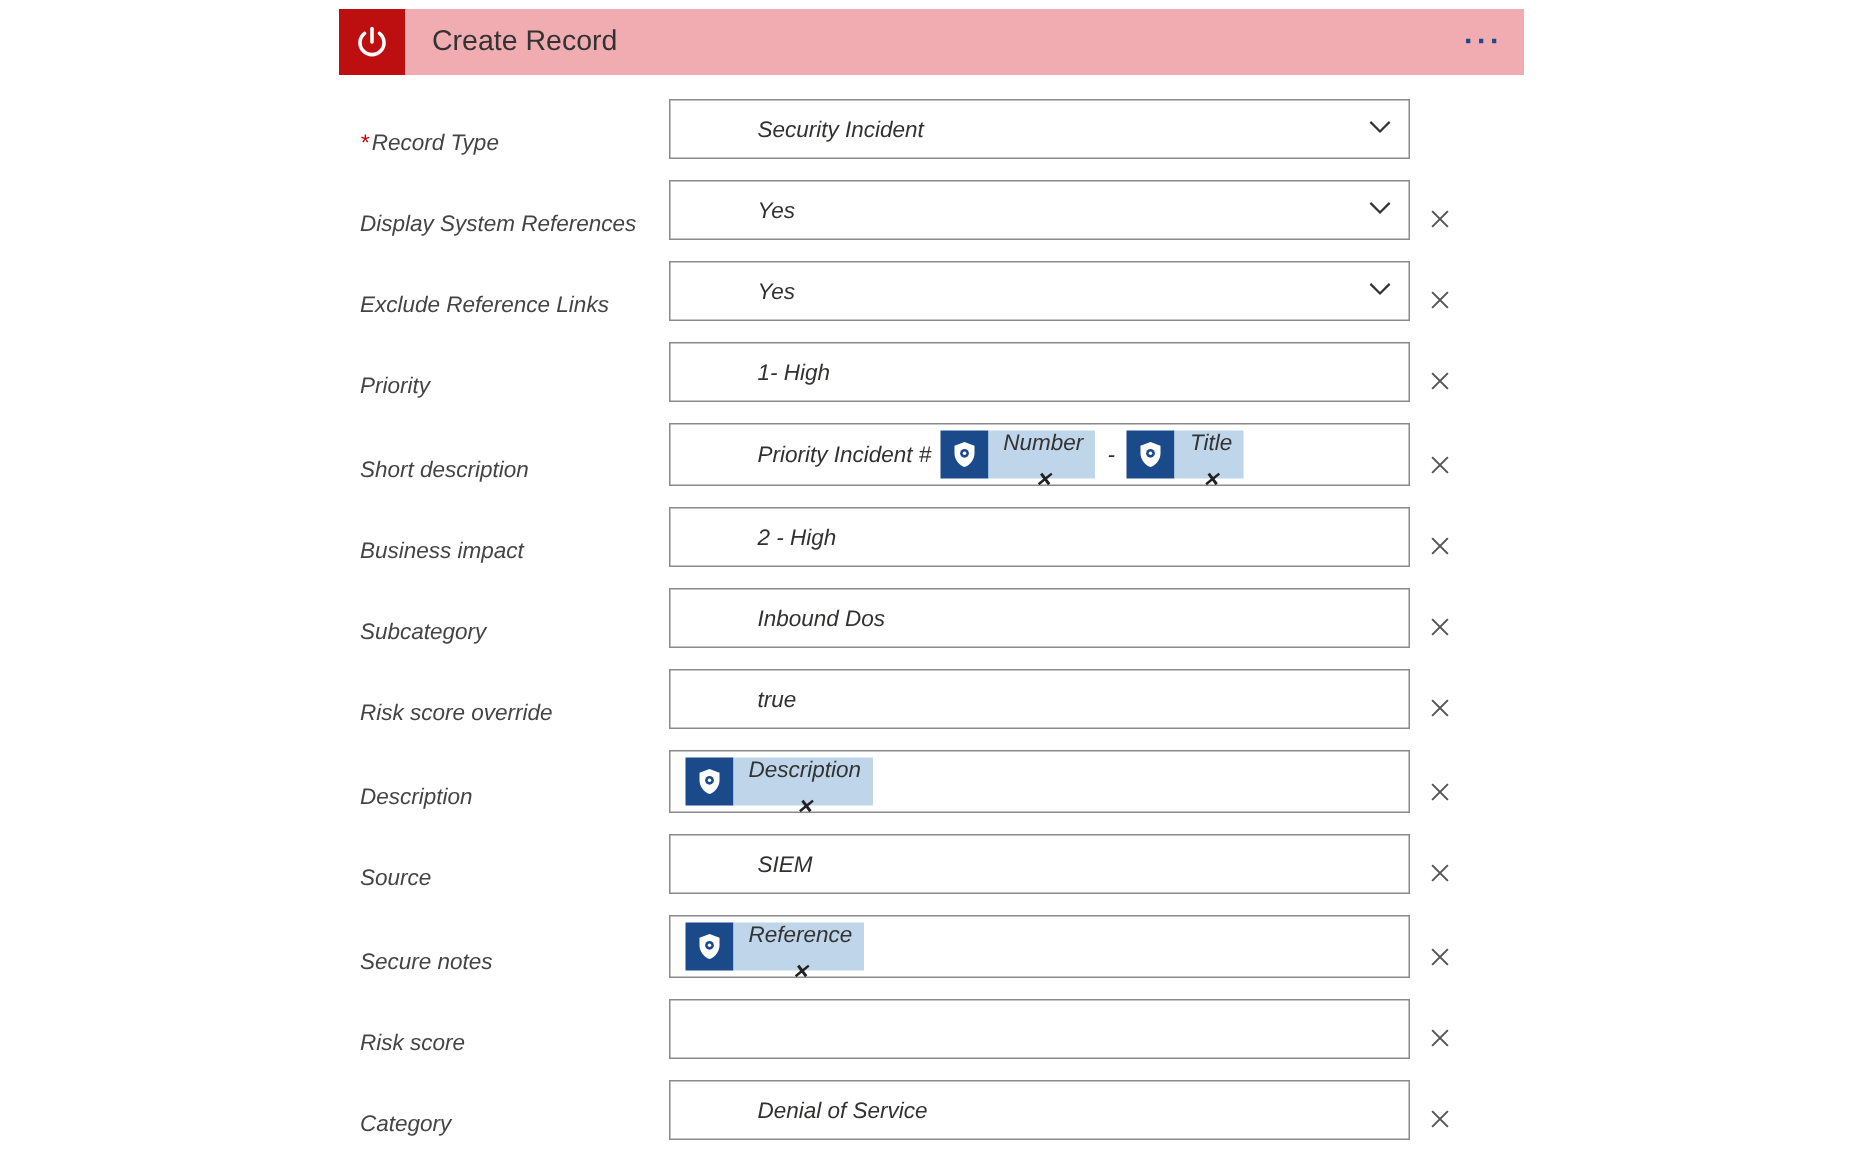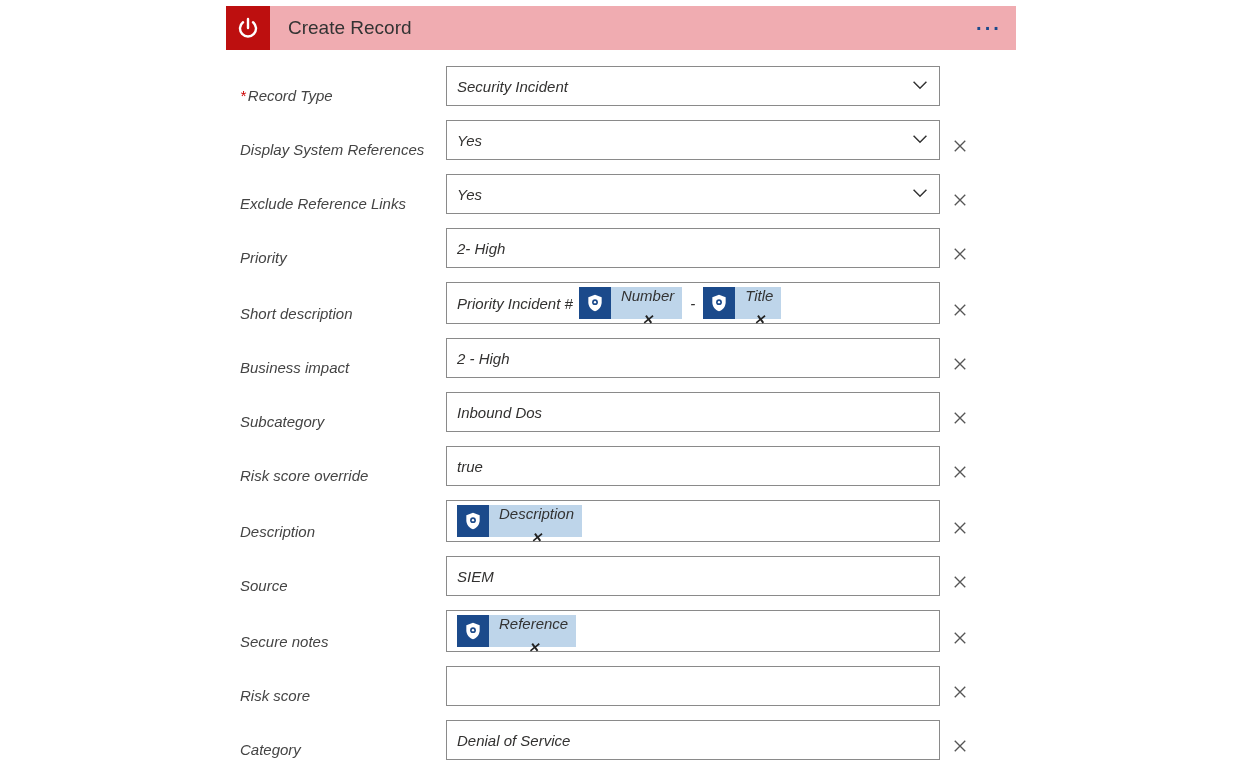--- a/index.html
+++ b/index.html
@@ -82,21 +82,21 @@
     min-height: 40px;
     display: flex;
     align-items: center;
     padding: 4px 10px;
     flex-wrap: wrap;
     gap: 6px;
     position: relative;
     background: #fff;
   }
   .control.select { padding-right: 42px; }
-  .control .text { white-space: pre; }
+  .control .text { white-space: pre; margin-left: 48px; }
   .chevron {
     position: absolute;
     right: 8px;
     top: 50%;
     transform: translateY(-50%);
     pointer-events: none;
   }
   .clear-cell {
     width: 40px;
     display: flex;
@@ -216,21 +216,21 @@
                 <path d="M5 5 L19 19 M19 5 L5 19"></path>
               </svg>
           </div>
         </div>
       </div>
 
       <div class="row">
         <div class="label">Priority</div>
         <div class="field">
           <div class="control">
-            <span class="text">2- High</span>
+            <span class="text">1- High</span>
           </div>
         </div>
         <div class="clear-cell">
           <div class="clear-btn">
             <svg width="18" height="18" viewBox="0 0 24 24" stroke="#555" stroke-width="1.8">
                 <path d="M5 5 L19 19 M19 5 L5 19"></path>
               </svg>
           </div>
         </div>
       </div>

